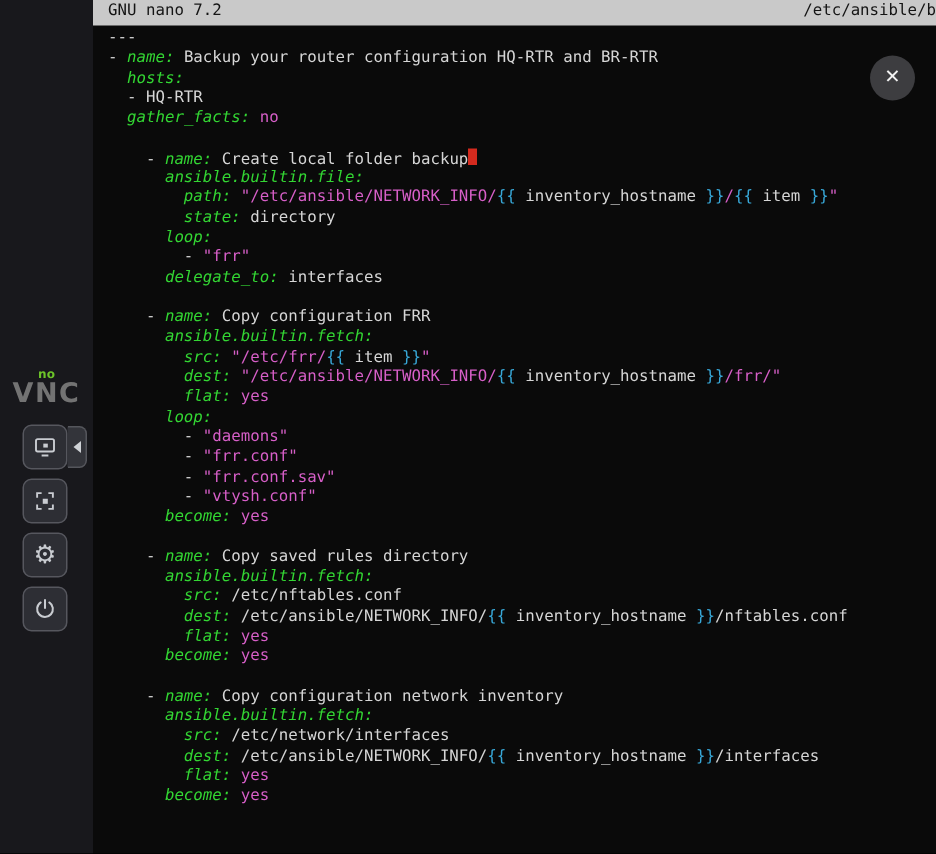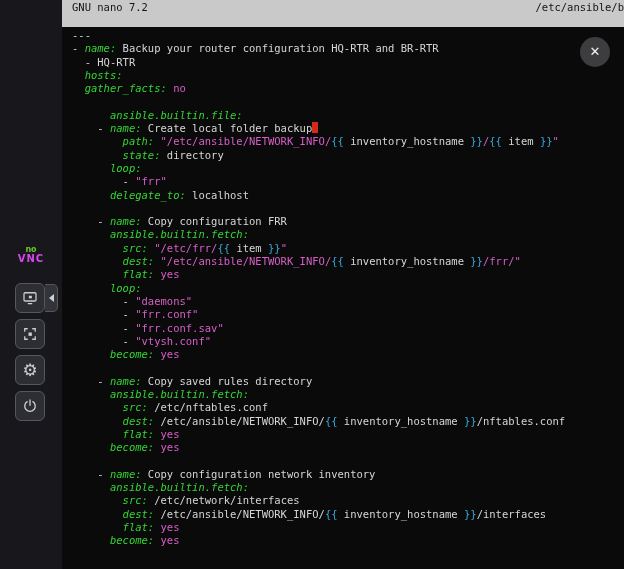--- a/index.html
+++ b/index.html
@@ -11,21 +11,21 @@
   
   .sidebar {
     position:absolute; left:0; top:0; width:62px; height:569px;
     background:#18181c; z-index:2;
   }
   .logo {
     position:absolute; left:0; top:246; top:246px; width:62px;
     display:flex; flex-direction:column; align-items:center; line-height:1;
   }
   .logo-no { font-size:8px; color:#6cc329; font-family:"DejaVu Sans",sans-serif; font-weight:bold; }
-  .logo-vnc { font-size:10px; font-weight:bold; color:#d946ef; font-family:"DejaVu Sans",sans-serif; letter-spacing:1px; }
+  .logo-vnc { font-size:18px; font-weight:bold; color:#737373; font-family:"DejaVu Sans",sans-serif; letter-spacing:1px; }
   .btn-col { position:absolute; left:15px; top:283px; display:flex; flex-direction:column; gap:6px; }
   .vbtn {
     width:30px; height:30px; border-radius:6px; background:#2d2e34;
     border:1px solid #56575e; display:flex; align-items:center; justify-content:center;
     cursor:pointer; padding:0;
   }
   .vbtn svg { display:block; }
   .gear-glyph { font-size:17px; color:#c9ccd1; line-height:1; font-family:"DejaVu Sans",sans-serif; }
 
   .handle {
@@ -35,21 +35,21 @@
     cursor:pointer;
   }
   .tri { width:0; height:0; border-top:4px solid transparent; border-bottom:4px solid transparent; border-right:5px solid #cfd2d6; }
 
   
   .terminal {
     position:absolute; left:62px; top:0; width:562px; height:569px;
     background:#0a0a0a;
   }
   .nano-titlebar {
-    height:27px; background:#c9c9c9; color:#141414;
+    height:17px; background:#c9c9c9; color:#141414;
     font-size:10.5px; line-height:15px;
     display:flex; justify-content:space-between;
     padding-left:10px; white-space:nowrap; overflow:hidden;
   }
   .editor {
     padding:2px 0 0 10px; font-size:10.5px; color:var(--c-text,#d6d6d6);
   }
   .editor .line { height:13.3px; line-height:13.3px; white-space:pre; }
   .c-w { color:var(--c-text,#d6d6d6); }
   .c-k { color:var(--c-key,#33d633);font-style:italic; }
@@ -118,31 +118,31 @@
   </div>
 
   <main class="terminal">
     <div class="nano-titlebar">
       <span>GNU nano 7.2</span>
       <span>/etc/ansible/b</span>
     </div>
     <div class="editor">
         <div class="line"><span class="c-w">---</span></div>
         <div class="line"><span class="c-w">- </span><span class="c-k">name:</span><span class="c-w"> Backup your router configuration HQ-RTR and BR-RTR</span></div>
+        <div class="line"><span class="c-w">  </span><span class="c-k">hosts:</span></div>
         <div class="line"><span class="c-w">  - HQ-RTR</span></div>
-        <div class="line"><span class="c-w">  </span><span class="c-k">hosts:</span></div>
         <div class="line"><span class="c-w">  </span><span class="c-k">gather_facts:</span><span class="c-w"> </span><span class="c-s">no</span></div>
         <div class="line">&nbsp;</div>
+        <div class="line"><span class="c-w">    - </span><span class="c-k">name:</span><span class="c-w"> Create local folder backup</span><span class="cursor"></span></div>
         <div class="line"><span class="c-w">      </span><span class="c-k">ansible.builtin.file:</span></div>
-        <div class="line"><span class="c-w">    - </span><span class="c-k">name:</span><span class="c-w"> Create local folder backup</span><span class="cursor"></span></div>
         <div class="line"><span class="c-w">        </span><span class="c-k">path:</span><span class="c-w"> </span><span class="c-s">"/etc/ansible/NETWORK_INFO/</span><span class="c-j">{{</span><span class="c-w"> inventory_hostname </span><span class="c-j">}}</span><span class="c-s">/</span><span class="c-j">{{</span><span class="c-w"> item </span><span class="c-j">}}</span><span class="c-s">"</span></div>
         <div class="line"><span class="c-w">        </span><span class="c-k">state:</span><span class="c-w"> directory</span></div>
         <div class="line"><span class="c-w">      </span><span class="c-k">loop:</span></div>
         <div class="line"><span class="c-w">        - </span><span class="c-s">"frr"</span></div>
-        <div class="line"><span class="c-w">      </span><span class="c-k">delegate_to:</span><span class="c-w"> localhost</span></div>
+        <div class="line"><span class="c-w">      </span><span class="c-k">delegate_to:</span><span class="c-w"> interfaces</span></div>
         <div class="line">&nbsp;</div>
         <div class="line"><span class="c-w">    - </span><span class="c-k">name:</span><span class="c-w"> Copy configuration FRR</span></div>
         <div class="line"><span class="c-w">      </span><span class="c-k">ansible.builtin.fetch:</span></div>
         <div class="line"><span class="c-w">        </span><span class="c-k">src:</span><span class="c-w"> </span><span class="c-s">"/etc/frr/</span><span class="c-j">{{</span><span class="c-w"> item </span><span class="c-j">}}</span><span class="c-s">"</span></div>
         <div class="line"><span class="c-w">        </span><span class="c-k">dest:</span><span class="c-w"> </span><span class="c-s">"/etc/ansible/NETWORK_INFO/</span><span class="c-j">{{</span><span class="c-w"> inventory_hostname </span><span class="c-j">}}</span><span class="c-s">/frr/"</span></div>
         <div class="line"><span class="c-w">        </span><span class="c-k">flat:</span><span class="c-w"> </span><span class="c-s">yes</span></div>
         <div class="line"><span class="c-w">      </span><span class="c-k">loop:</span></div>
         <div class="line"><span class="c-w">        - </span><span class="c-s">"daemons"</span></div>
         <div class="line"><span class="c-w">        - </span><span class="c-s">"frr.conf"</span></div>
         <div class="line"><span class="c-w">        - </span><span class="c-s">"frr.conf.sav"</span></div>

